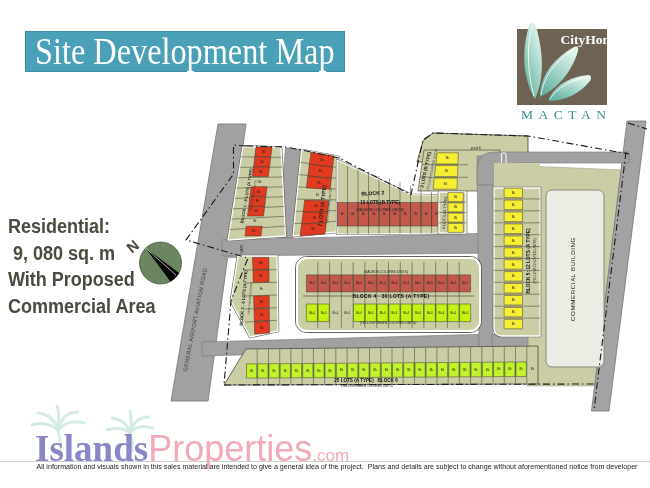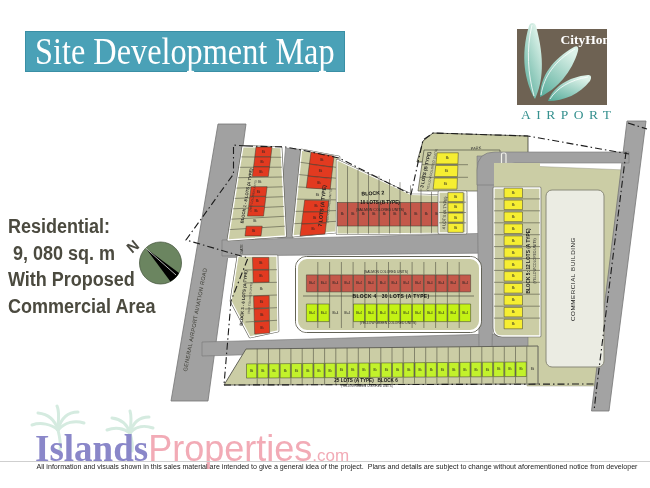--- a/index.html
+++ b/index.html
@@ -26,21 +26,21 @@
   <path d="M15,85 C5,68 0,42 9,12 C10,8 15,8 16,12 C25,45 23,68 15,85 Z" fill="url(#lg)"></path>
   <path d="M20,83 C20,62 33,45 54,33 C57,31 59,33 58,37 C52,58 37,75 20,83 Z" fill="url(#lg)"></path>
   <path d="M28,87 C33,73 48,63 68,61 C71,61 72,63 70,67 C60,80 44,87 28,87 Z" fill="url(#lg)"></path>
   <path d="M14,82 C8,60 6,36 12,11" stroke="#fff" stroke-width="0.8" fill="none"></path>
   <path d="M21,81 C24,62 35,47 55,35" stroke="#fff" stroke-width="0.8" fill="none"></path>
   <path d="M30,85 C37,74 50,66 68,63" stroke="#fff" stroke-width="0.8" fill="none"></path>
 </svg>
 
 <div class="abs" style="left:517px; top:32px; width:108px; text-align:right; color:#fff; font-family:'Liberation Serif', serif; font-weight:bold; font-size:13.5px;">CityHomes</div>
 
-<div class="abs" style="left:521px; top:107px; width:95px; color:#36918f; font-family:'Liberation Serif', serif; font-size:13.5px; letter-spacing:5.5px;">AIRPORT</div>
+<div class="abs" style="left:521px; top:107px; width:95px; color:#36918f; font-family:'Liberation Serif', serif; font-size:13.5px; letter-spacing:5.5px;">MACTAN</div>
 
 <div class="abs" style="left:8px; top:213px; width:210px; color:#4b4a3f; font-weight:bold; font-size:20px; line-height:26.6px; transform:scaleX(0.9); transform-origin:0 0; white-space:nowrap;">Residential:<br>&nbsp;9, 080 sq. m<br>With Proposed<br>Commercial Area</div>
 
 <svg class="abs" style="left:0; top:0;" width="650" height="488" viewBox="0 0 650 488" font-family="Liberation Sans, sans-serif">
 
 <g>
       <polygon points="417,162 423,141 433,133 528,136 528,162" fill="#cbcda5" stroke="#3a3a30" stroke-width="0.8"></polygon>
       <text x="476" y="149" font-size="4" fill="#333" text-anchor="middle" transform="rotate(-4 484 148)">PARK</text>
     </g>
 

